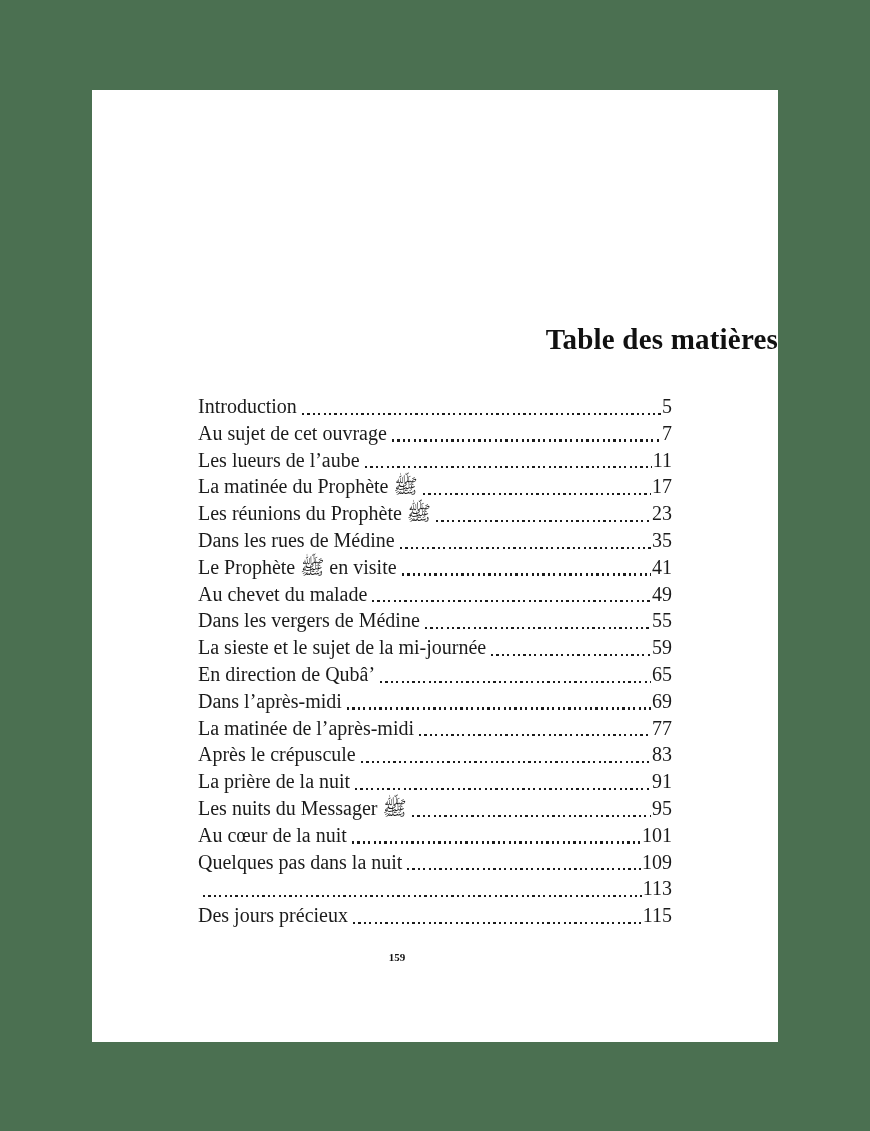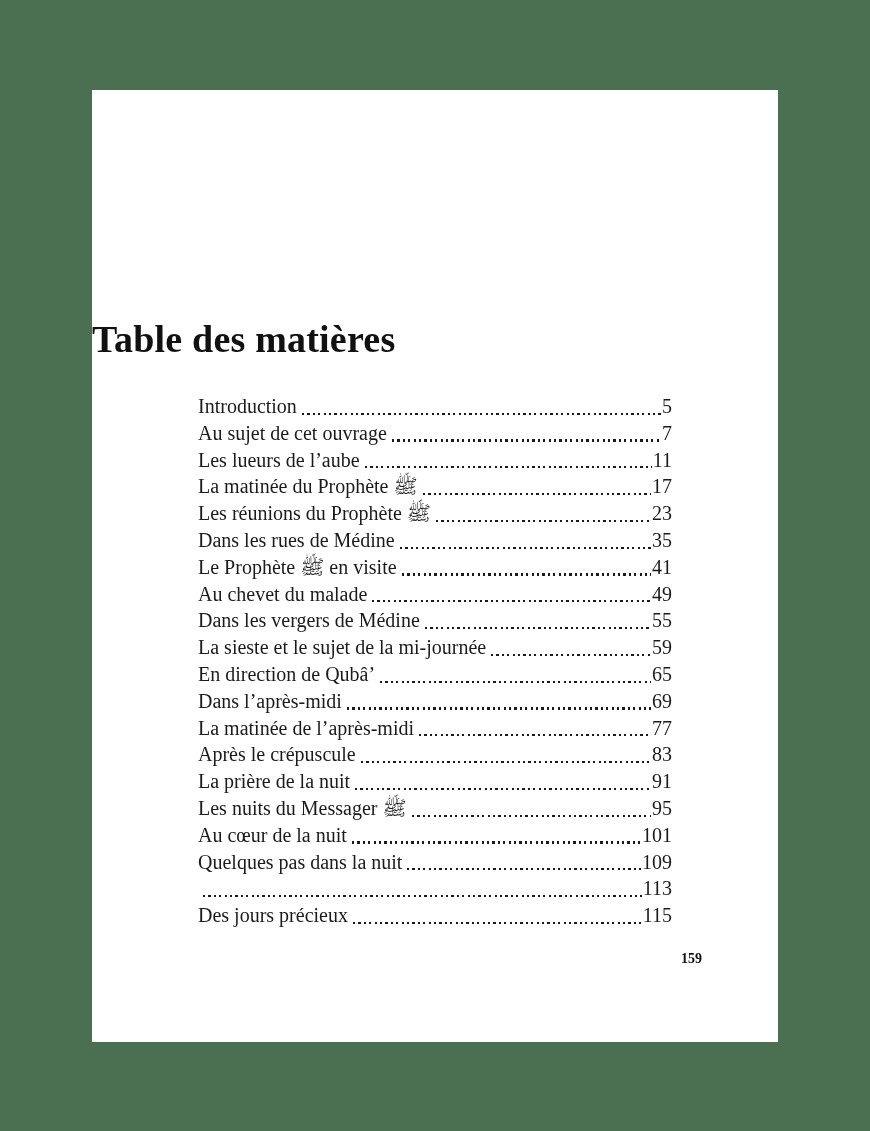--- a/index.html
+++ b/index.html
@@ -13,22 +13,22 @@
   .page {
     width: 686px;
     height: 952px;
     margin: 90px auto 0 auto;
     background: #ffffff;
     box-sizing: border-box;
   }
   .page-title {
     margin: 0;
     padding-top: 230px;
-    text-align: left;
-    font-size: 38px;
+    text-align: right;
+    font-size: 29px;
     font-weight: 700;
     color: #111111;
     line-height: 38px;
     letter-spacing: 0.2px;
   }
   .toc {
     margin-top: 35px;
     padding: 0 106px;
   }
   .row {
@@ -44,22 +44,22 @@
     flex: 1 1 auto;
     align-self: flex-end;
     height: 2.2px;
     margin: 0 1px 5px 5px;
     background-image: repeating-linear-gradient(90deg, #1b1b1b 0 2.2px, transparent 2.2px 5.4px);
   }
   .num { flex: 0 0 auto; }
   .folio {
     margin-top: 22px;
     padding-right: 76px;
-    text-align: right;
-    font-size: 14px;
+    text-align: center;
+    font-size: 11px;
     font-weight: 700;
     color: #111111;
   }
 </style>
 </head>
 <body>
 
 <div class="page">
   <h1 class="page-title">Table des matières</h1>
 

